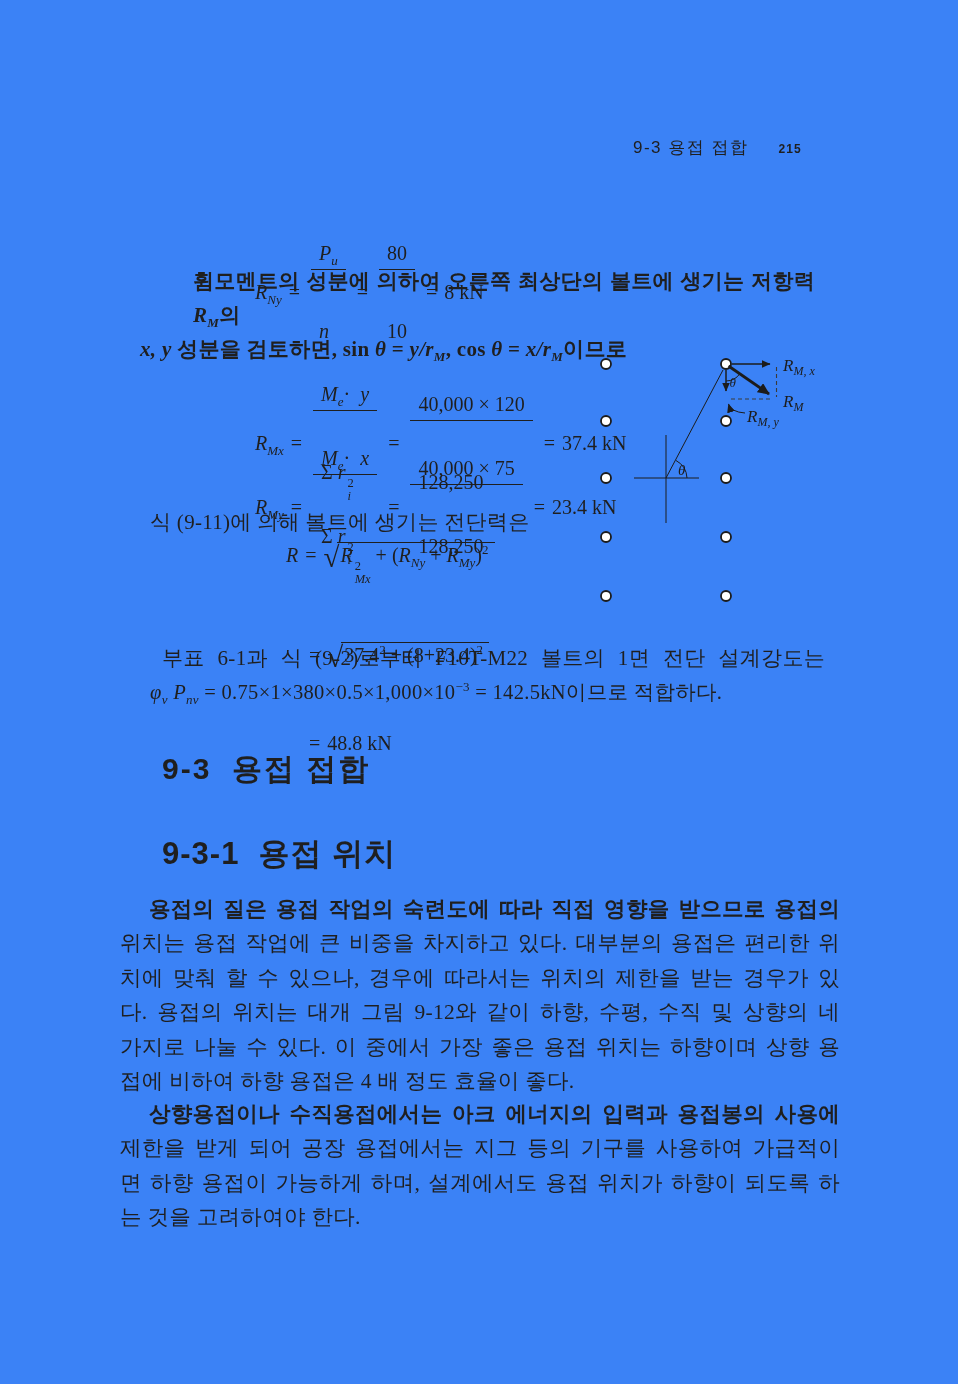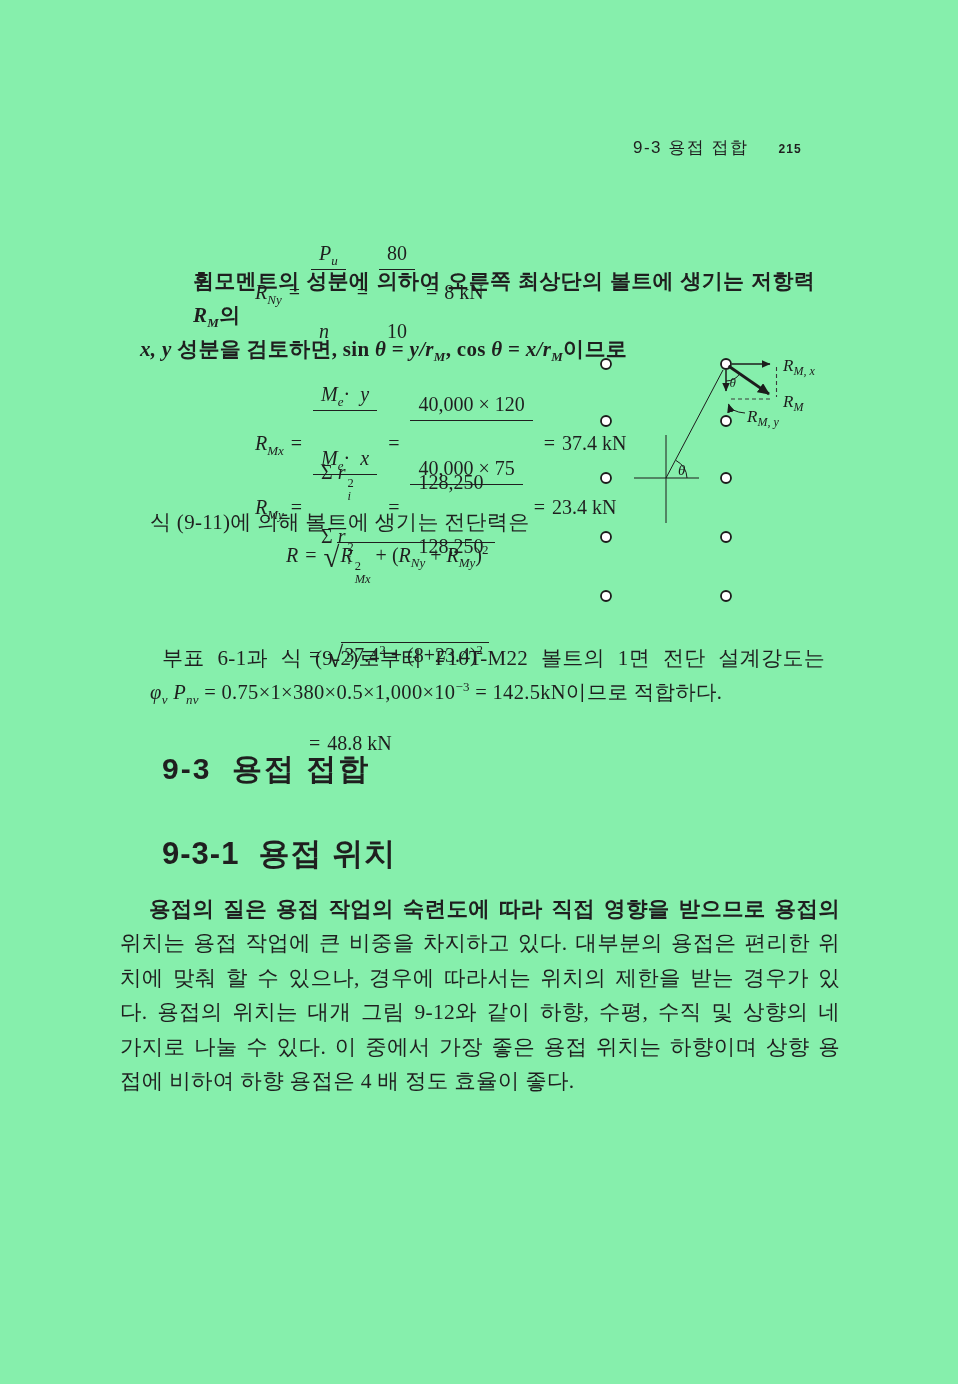--- a/index.html
+++ b/index.html
@@ -1,17 +1,17 @@
 <!DOCTYPE html>
 <html><head>
 <meta charset="utf-8">
 <style>
   html,body{margin:0;padding:0;background:#cfcfcf;}
   .page{
-    position:relative;width:958px;height:1384px;background:#86efac;
+    position:relative;width:958px;height:1384px;background:#3b82f6;
     font-family:"Liberation Serif","DejaVu Serif",serif;color:#1f1f1f;
     overflow:hidden;margin:0 auto;
   }
   
   .pg-header{position:absolute;left:633px;top:136px;display:flex;align-items:baseline;gap:30px;
     font-family:"Liberation Sans","DejaVu Sans",sans-serif;white-space:pre;}
   .pg-header .sec{font-size:17px;letter-spacing:1.5px;}
   .pg-header .pgnum{font-size:12px;font-weight:bold;letter-spacing:1px;}
 
   
@@ -143,20 +143,26 @@
 
   <div class="bodypar" style="left:120px;top:892px;">
     <div class="bline jline ind">용접의 질은 용접 작업의 숙련도에 따라 직접 영향을 받으므로 용접의</div>
     <div class="bline jline">위치는 용접 작업에 큰 비중을 차지하고 있다. 대부분의 용접은 편리한 위</div>
     <div class="bline jline">치에 맞춰 할 수 있으나, 경우에 따라서는 위치의 제한을 받는 경우가 있</div>
     <div class="bline jline">다. 용접의 위치는 대개 그림 9-12와 같이 하향, 수평, 수직 및 상향의 네</div>
     <div class="bline jline">가지로 나눌 수 있다. 이 중에서 가장 좋은 용접 위치는 하향이며 상향 용</div>
     <div class="bline">접에 비하여 하향 용접은 4 배 정도 효율이 좋다.</div>
   </div>
 
+  <div class="bodypar" style="left:120px;top:1097px;">
+    <div class="bline jline ind">상향용접이나 수직용접에서는 아크 에너지의 입력과 용접봉의 사용에</div>
+    <div class="bline jline">제한을 받게 되어 공장 용접에서는 지그 등의 기구를 사용하여 가급적이</div>
+    <div class="bline jline">면 하향 용접이 가능하게 하며, 설계에서도 용접 위치가 하향이 되도록 하</div>
+    <div class="bline">는 것을 고려하여야 한다.</div>
+  </div>
 
   <div class="diagram">
     <svg width="290" height="280" viewBox="0 0 290 280" xmlns="http://www.w3.org/2000/svg">
       <defs>
         <marker id="ah" markerUnits="userSpaceOnUse" markerWidth="10" markerHeight="9" refX="8.5" refY="4" orient="auto">
           <path d="M0,0 L9,4 L0,8 Z" fill="#1c1c1c"></path>
         </marker>
         <marker id="ahb" markerUnits="userSpaceOnUse" markerWidth="13" markerHeight="12" refX="11" refY="5.5" orient="auto">
           <path d="M0,0 L12,5.5 L0,11 Z" fill="#1c1c1c"></path>
         </marker>

